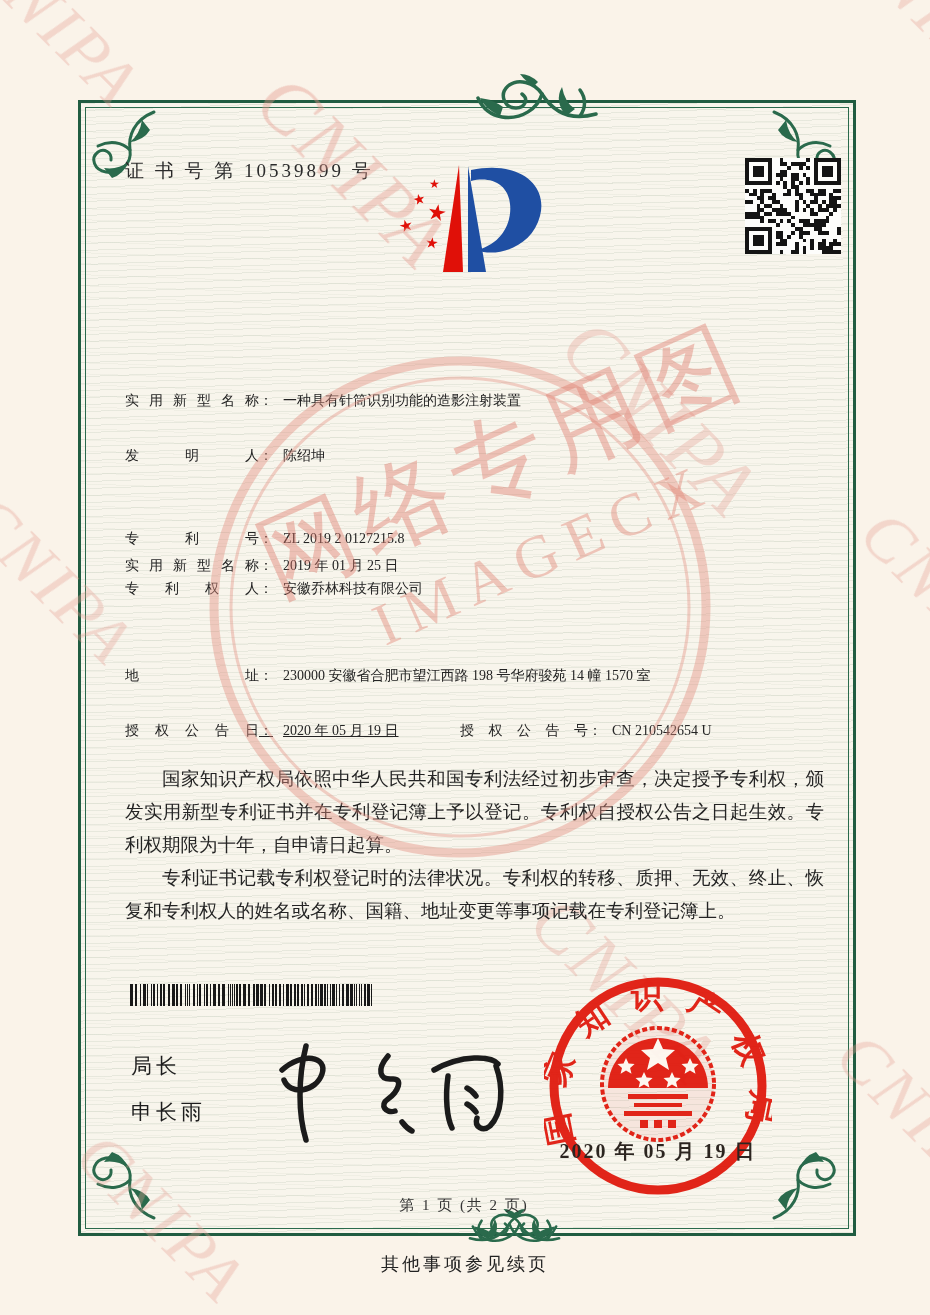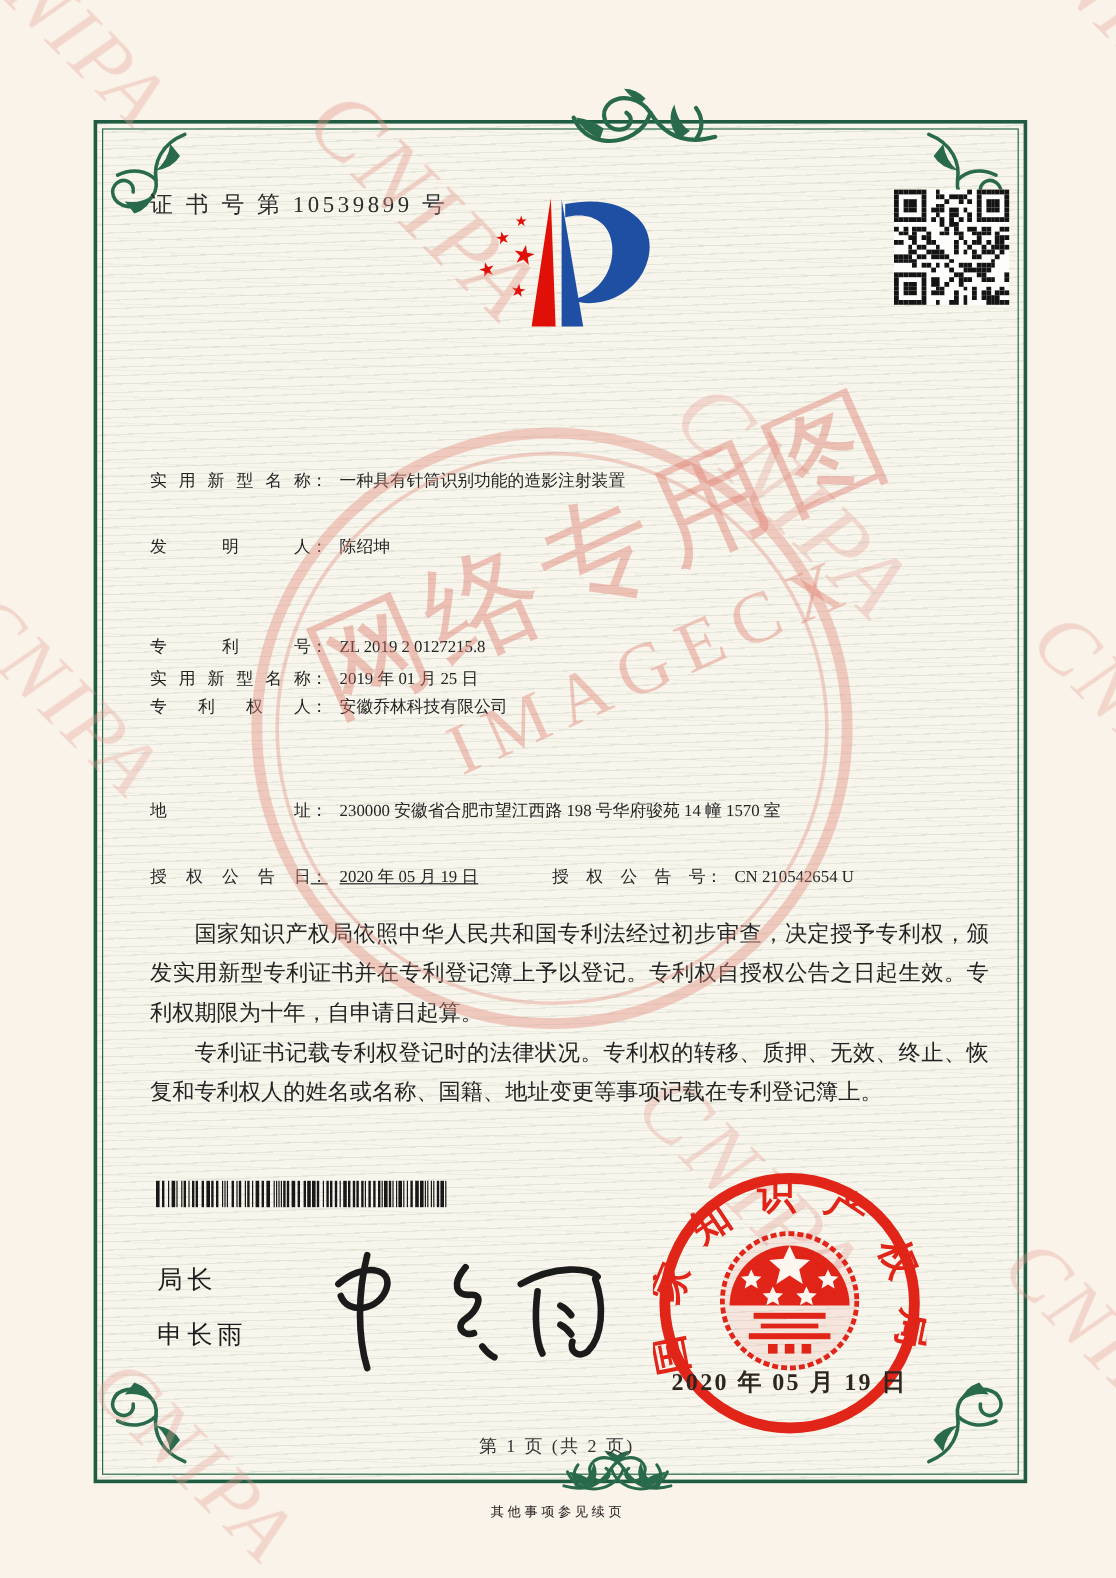--- a/index.html
+++ b/index.html
@@ -59,21 +59,21 @@
   .barcode span{position:absolute;top:0;height:100%;background:#181818;}
   .director-title{position:absolute;left:131px;top:1052px;font-size:21px;letter-spacing:4px;color:#1d1d1d;font-family:"Liberation Sans","DejaVu Sans",sans-serif;}
   .director-name{position:absolute;left:131px;top:1098px;font-size:21px;letter-spacing:4px;color:#1d1d1d;font-family:"Liberation Sans","DejaVu Sans",sans-serif;}
   .signature{position:absolute;left:268px;top:1026px;width:240px;height:128px;}
   .seal{position:absolute;left:544px;top:972px;width:228px;height:228px;z-index:6;mix-blend-mode:multiply;opacity:.93;}
   .seal-date{
     position:absolute;left:0;top:166px;width:100%;text-align:center;z-index:7;
     font-size:20px;font-weight:bold;color:#1c1410;letter-spacing:2px;white-space:nowrap;
   }
   .page-info{position:absolute;left:78px;top:1196px;width:772px;text-align:center;font-size:15px;letter-spacing:2px;color:#333;}
-  .footer-note{position:absolute;left:0;top:1252px;width:930px;text-align:center;font-size:11px;letter-spacing:3px;color:#222;}
+  .footer-note{position:absolute;left:0;top:1252px;width:930px;text-align:center;font-size:18px;letter-spacing:3px;color:#222;}
 </style>
 </head>
 <body>
 
 <div class="wm" style="left:-48px;top:-18px;">CNIPA</div>
 <div class="wm" style="left:826px;top:-32px;">CNIPA</div>
 <div class="wm" style="left:236px;top:126px;font-size:78px;color:rgba(228,150,138,.40);">CNIPA</div>
 <div class="wm" style="left:540px;top:372px;font-size:80px;">CNIPA</div>
 <div class="wm" style="left:-54px;top:540px;">CNIPA</div>
 <div class="wm" style="left:842px;top:556px;">CNIPA</div>

